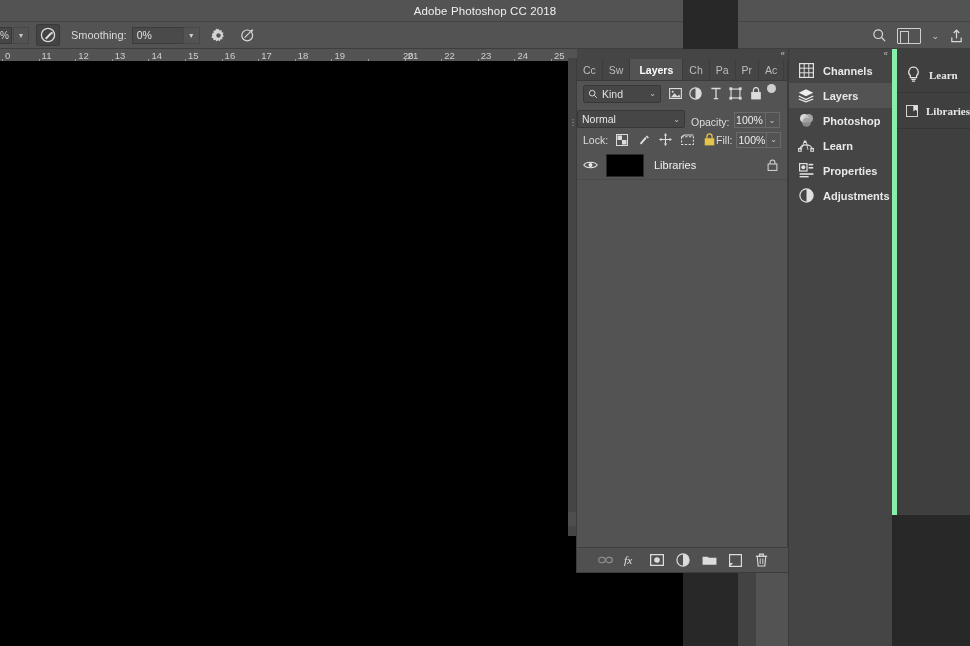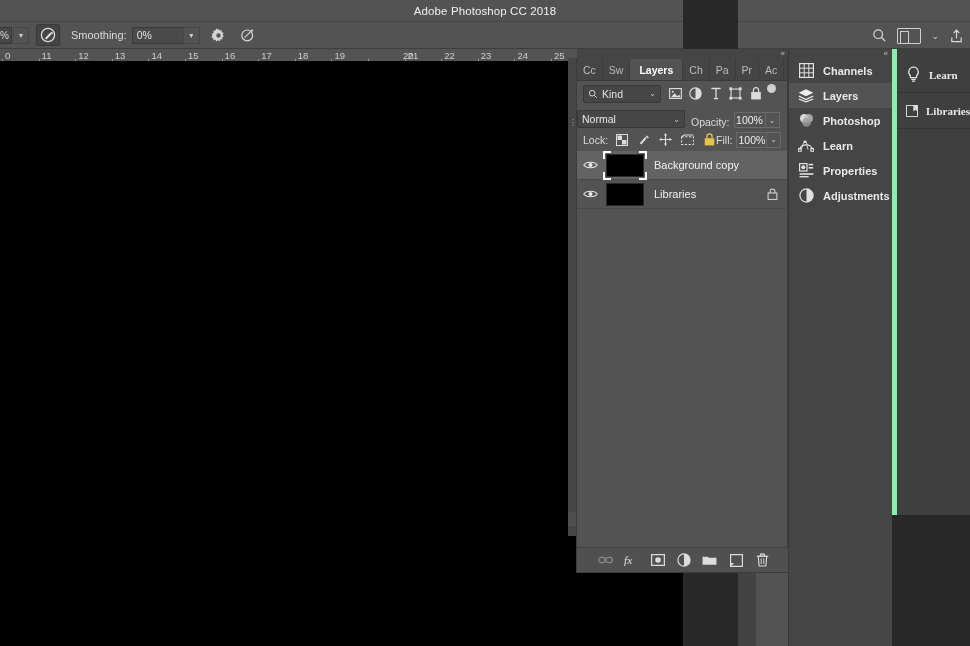--- a/index.html
+++ b/index.html
@@ -227,21 +227,21 @@
   .thumb-sel i.bl { left:0; bottom:0; border-right:none; border-top:none; }
   .thumb-sel i.br { right:0; bottom:0; border-left:none; border-top:none; }
   .layer-name { font-size: 11px; color: #f0f0f0; margin-left: 10px; }
   .layer-lock { margin-left: auto; margin-right: 9px; }
 
   .panel-bottom {
     position: absolute; left: 0; bottom: 0; width: 212px; height: 25px;
     background: #505050; border-top: 1px solid #3f3f3f;
     display: flex; align-items: center; justify-content: center; gap: 11px;
   }
-  .pb-ic { width: 15px; height: 15px; display:flex; align-items:center; justify-content:flex-end;text-decoration:underline; }
+  .pb-ic { width: 15px; height: 15px; display:flex; align-items:center; justify-content:center;text-decoration:underline; }
   .pb-ic.dim { opacity: .45; }
 
   
   .dock {
     position: absolute; left: 788px; top: 49px; width: 104px; height: 597px;
     background: #454545; border-left: 1px solid #3a3a3a;
   }
   .dock-head {
     height: 9px; display:flex; align-items:center; justify-content:flex-end;
     padding-right:4px; background:#454545;
@@ -616,38 +616,20 @@
             <path d="M3.2 5.6 L3.2 3.6 A2.8 2.8 0 0 1 8.8 3.6 L8.8 5.6" fill="none" stroke="#e6c44a" stroke-width="1.4"></path>
           </svg>
         </span>
       </div>
       <span class="fill-label">Fill:</span>
       <div class="num-field">100%</div>
       <div class="num-caret">⌄</div>
     </div>
 
     <div class="layer-list" id="layer-list-host">
-        <div class="layer-row selected">
-          <div class="eye-cell">
-            <svg width="15" height="10" viewBox="0 0 16 10">
-              <path d="M0.8 5 C3.4 1.2 12.6 1.2 15.2 5 C12.6 8.8 3.4 8.8 0.8 5 Z" fill="none" stroke="#e8e8e8" stroke-width="1.1"></path>
-              <circle cx="8" cy="5" r="2.1" fill="#e8e8e8"></circle>
-            </svg>
-          </div>
-          <div class="thumb-wrap">
-            <div class="thumb"></div>
-            <div class="thumb-sel">
-              <i class="tl"></i>
-              <i class="tr"></i>
-              <i class="bl"></i>
-              <i class="br"></i>
-            </div>
-          </div>
-          <div class="layer-name">Background copy</div>
-        </div>
         <div class="layer-row">
           <div class="eye-cell">
             <svg width="15" height="10" viewBox="0 0 16 10">
               <path d="M0.8 5 C3.4 1.2 12.6 1.2 15.2 5 C12.6 8.8 3.4 8.8 0.8 5 Z" fill="none" stroke="#e8e8e8" stroke-width="1.1"></path>
               <circle cx="8" cy="5" r="2.1" fill="#e8e8e8"></circle>
             </svg>
           </div>
           <div class="thumb-wrap">
             <div class="thumb"></div>
           </div>

